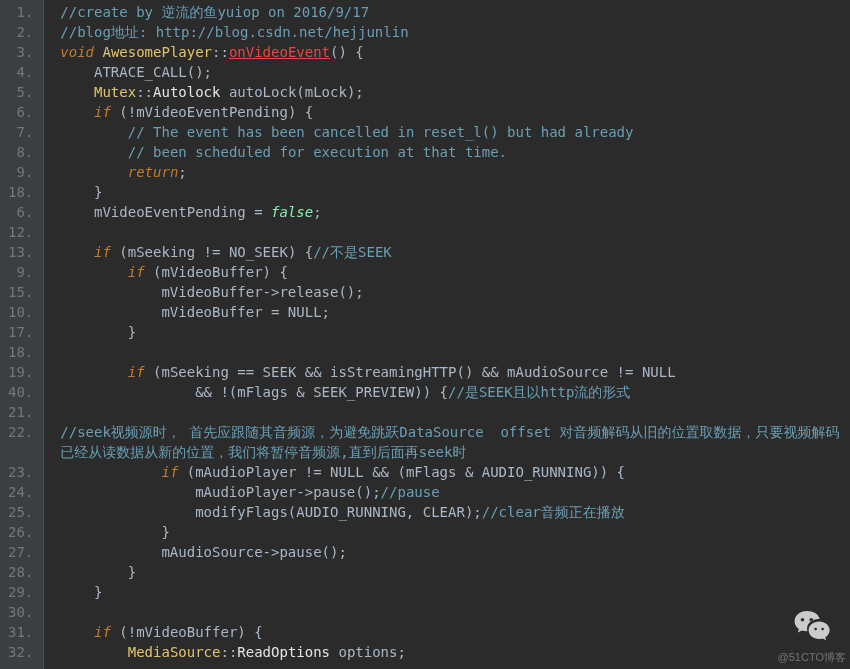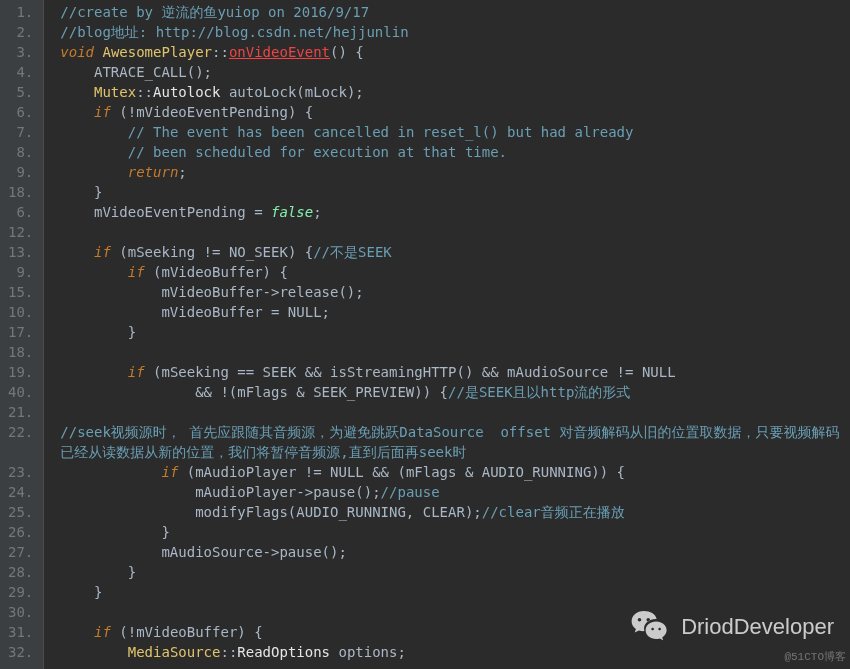--- a/index.html
+++ b/index.html
@@ -52,21 +52,21 @@
     gap: 10px;
     font-family: -apple-system, Helvetica, Arial, sans-serif;
     font-size: 22px;
   }
   .watermark svg { width: 42px; height: 42px; }
   .credit {
     position: absolute;
     right: 4px;
     bottom: 2px;
     color: #9a9a9a;
-    font-family: Liberation Mono, monospace;
+    font-family: Liberation Sans, sans-serif;
     font-size: 11px;
     opacity: 0.65;
   }
 </style>
 </head>
 <body>
 
 <div class="editor">
   <div class="gutter" id="gutter">
       <div>1.</div>
@@ -106,16 +106,15 @@
   <div class="code" id="code"><div><span class="c-comment">//create by 逆流的鱼yuiop on 2016/9/17</span></div><div><span class="c-comment">//blog地址: http://blog.csdn.net/hejjunlin</span></div><div><span class="c-kw">void</span><span class="c-text"> </span><span class="c-class">AwesomePlayer</span><span class="c-op">::</span><span class="c-func">onVideoEvent</span><span class="c-op">() {</span></div><div><span class="c-text">    ATRACE_CALL();</span></div><div><span class="c-text">    </span><span class="c-class">Mutex</span><span class="c-op">::</span><span class="c-type">Autolock</span><span class="c-text"> autoLock(mLock);</span></div><div><span class="c-text">    </span><span class="c-kw">if</span><span class="c-text"> (!mVideoEventPending) {</span></div><div><span class="c-text">        </span><span class="c-comment">// The event has been cancelled in reset_l() but had already</span></div><div><span class="c-text">        </span><span class="c-comment">// been scheduled for execution at that time.</span></div><div><span class="c-text">        </span><span class="c-kw">return</span><span class="c-text">;</span></div><div><span class="c-text">    }</span></div><div><span class="c-text">    mVideoEventPending = </span><span class="c-const">false</span><span class="c-text">;</span></div><div><span class="c-text"> </span></div><div><span class="c-text">    </span><span class="c-kw">if</span><span class="c-text"> (mSeeking != NO_SEEK) {</span><span class="c-comment">//不是SEEK</span></div><div><span class="c-text">        </span><span class="c-kw">if</span><span class="c-text"> (mVideoBuffer) {</span></div><div><span class="c-text">            mVideoBuffer-&gt;release();</span></div><div><span class="c-text">            mVideoBuffer = NULL;</span></div><div><span class="c-text">        }</span></div><div><span class="c-text"> </span></div><div><span class="c-text">        </span><span class="c-kw">if</span><span class="c-text"> (mSeeking == SEEK &amp;&amp; isStreamingHTTP() &amp;&amp; mAudioSource != NULL</span></div><div><span class="c-text">                &amp;&amp; !(mFlags &amp; SEEK_PREVIEW)) {</span><span class="c-comment">//是SEEK且以http流的形式</span></div><div><span class="c-text"> </span></div><div><span class="c-comment">//seek视频源时， 首先应跟随其音频源，为避免跳跃DataSource  offset 对音频解码从旧的位置取数据，只要视频解码</span></div><div><span class="c-comment">已经从读数据从新的位置，我们将暂停音频源,直到后面再seek时</span></div><div><span class="c-text">            </span><span class="c-kw">if</span><span class="c-text"> (mAudioPlayer != NULL &amp;&amp; (mFlags &amp; AUDIO_RUNNING)) {</span></div><div><span class="c-text">                mAudioPlayer-&gt;pause();</span><span class="c-comment">//pause</span></div><div><span class="c-text">                modifyFlags(AUDIO_RUNNING, CLEAR);</span><span class="c-comment">//clear音频正在播放</span></div><div><span class="c-text">            }</span></div><div><span class="c-text">            mAudioSource-&gt;pause();</span></div><div><span class="c-text">        }</span></div><div><span class="c-text">    }</span></div><div><span class="c-text"> </span></div><div><span class="c-text">    </span><span class="c-kw">if</span><span class="c-text"> (!mVideoBuffer) {</span></div><div><span class="c-text">        </span><span class="c-class">MediaSource</span><span class="c-op">::</span><span class="c-type">ReadOptions</span><span class="c-text"> options;</span></div></div>
 </div>
 
 <div class="watermark">
   <span>
     <svg viewBox="0 0 48 48" fill="#e8e8e8">
       <path d="M17 8C9 8 3 13 3 20c0 3.5 1.9 6.6 4.9 8.7l-1.3 4 4.7-2.4c1.7.5 3.4.7 5 .7.4 0 .9 0 1.3-.1-.3-.9-.4-1.9-.4-2.9 0-6.1 5.9-11 13.2-11 .4 0 .8 0 1.2.1C30.3 11.4 24.2 8 17 8zm-5 8c1.1 0 2 .9 2 2s-.9 2-2 2-2-.9-2-2 .9-2 2-2zm10 0c1.1 0 2 .9 2 2s-.9 2-2 2-2-.9-2-2 .9-2 2-2z"></path>
       <path d="M31 20c-6.6 0-12 4.5-12 10s5.4 10 12 10c1.4 0 2.8-.2 4.1-.6l3.9 2-1-3.3c2.9-1.8 5-4.8 5-8.1 0-5.5-5.4-10-12-10zm-4 7c.8 0 1.5.7 1.5 1.5S27.8 30 27 30s-1.5-.7-1.5-1.5S26.2 27 27 27zm8 0c.8 0 1.5.7 1.5 1.5S35.8 30 35 30s-1.5-.7-1.5-1.5S34.2 27 35 27z"></path>
     </svg>
   </span>
-  <span>DriodDeveloper</span>
 </div>
 
 <div class="credit">@51CTO博客</div>
 
 </body></html>

